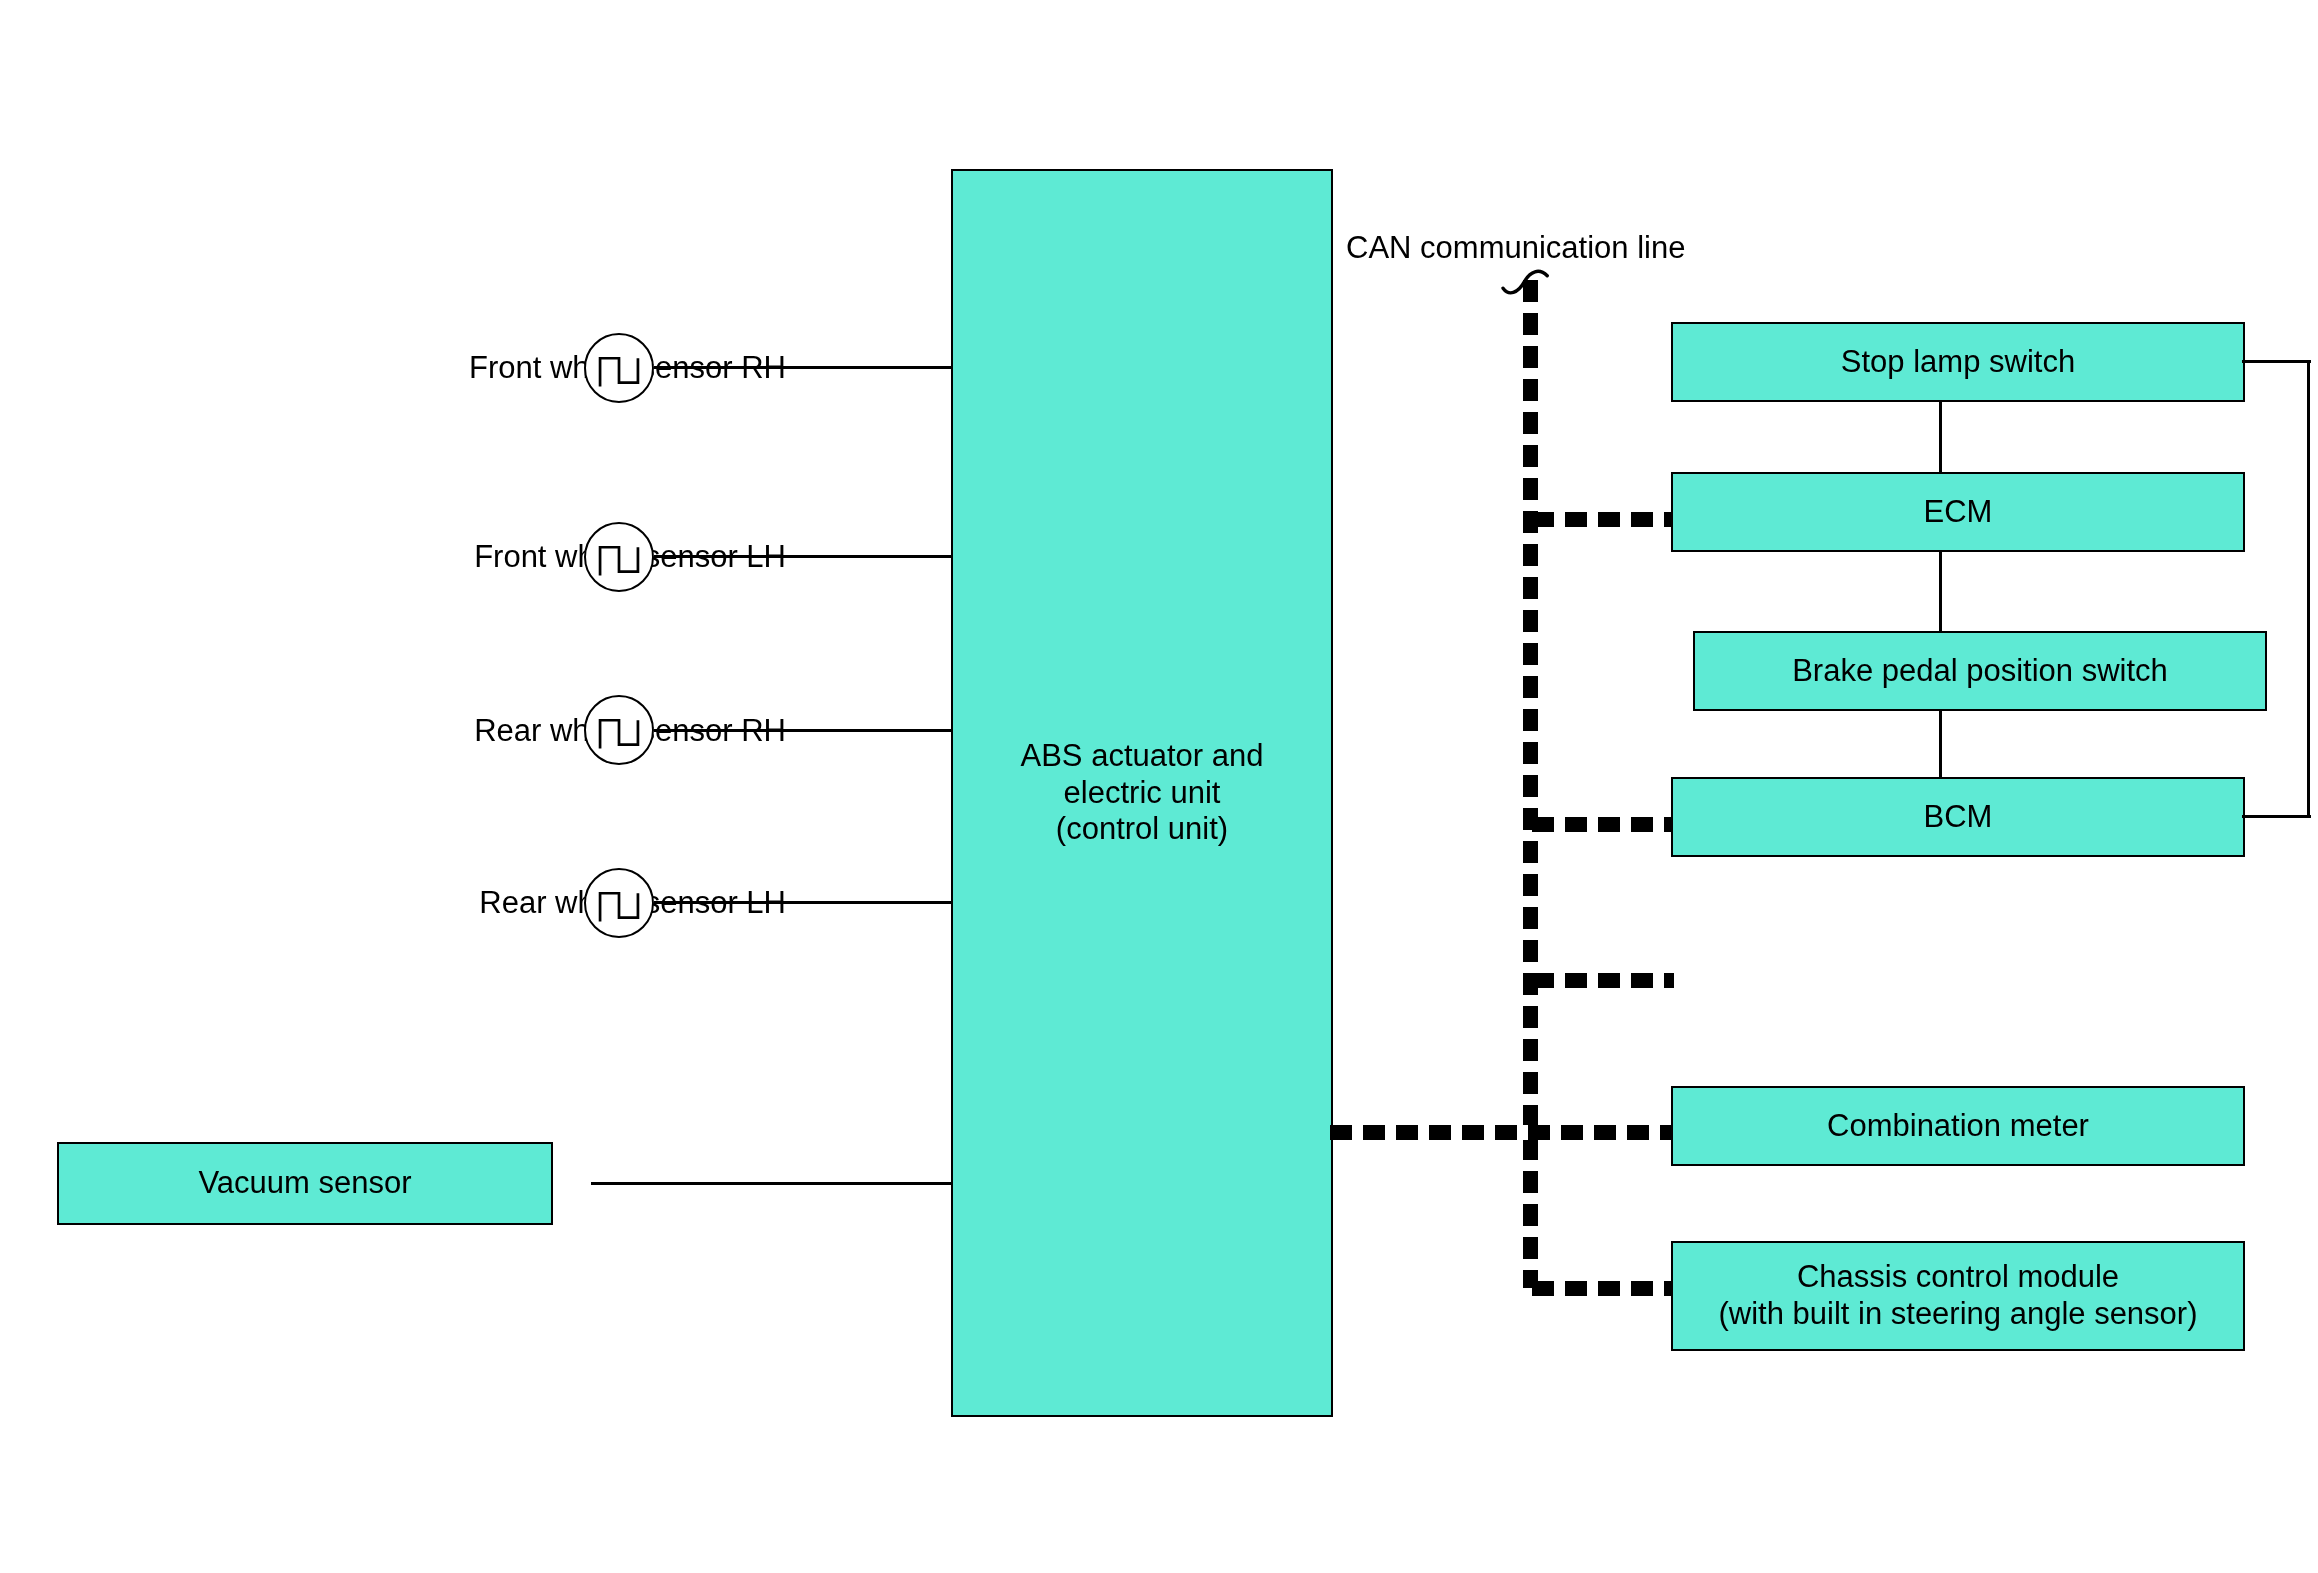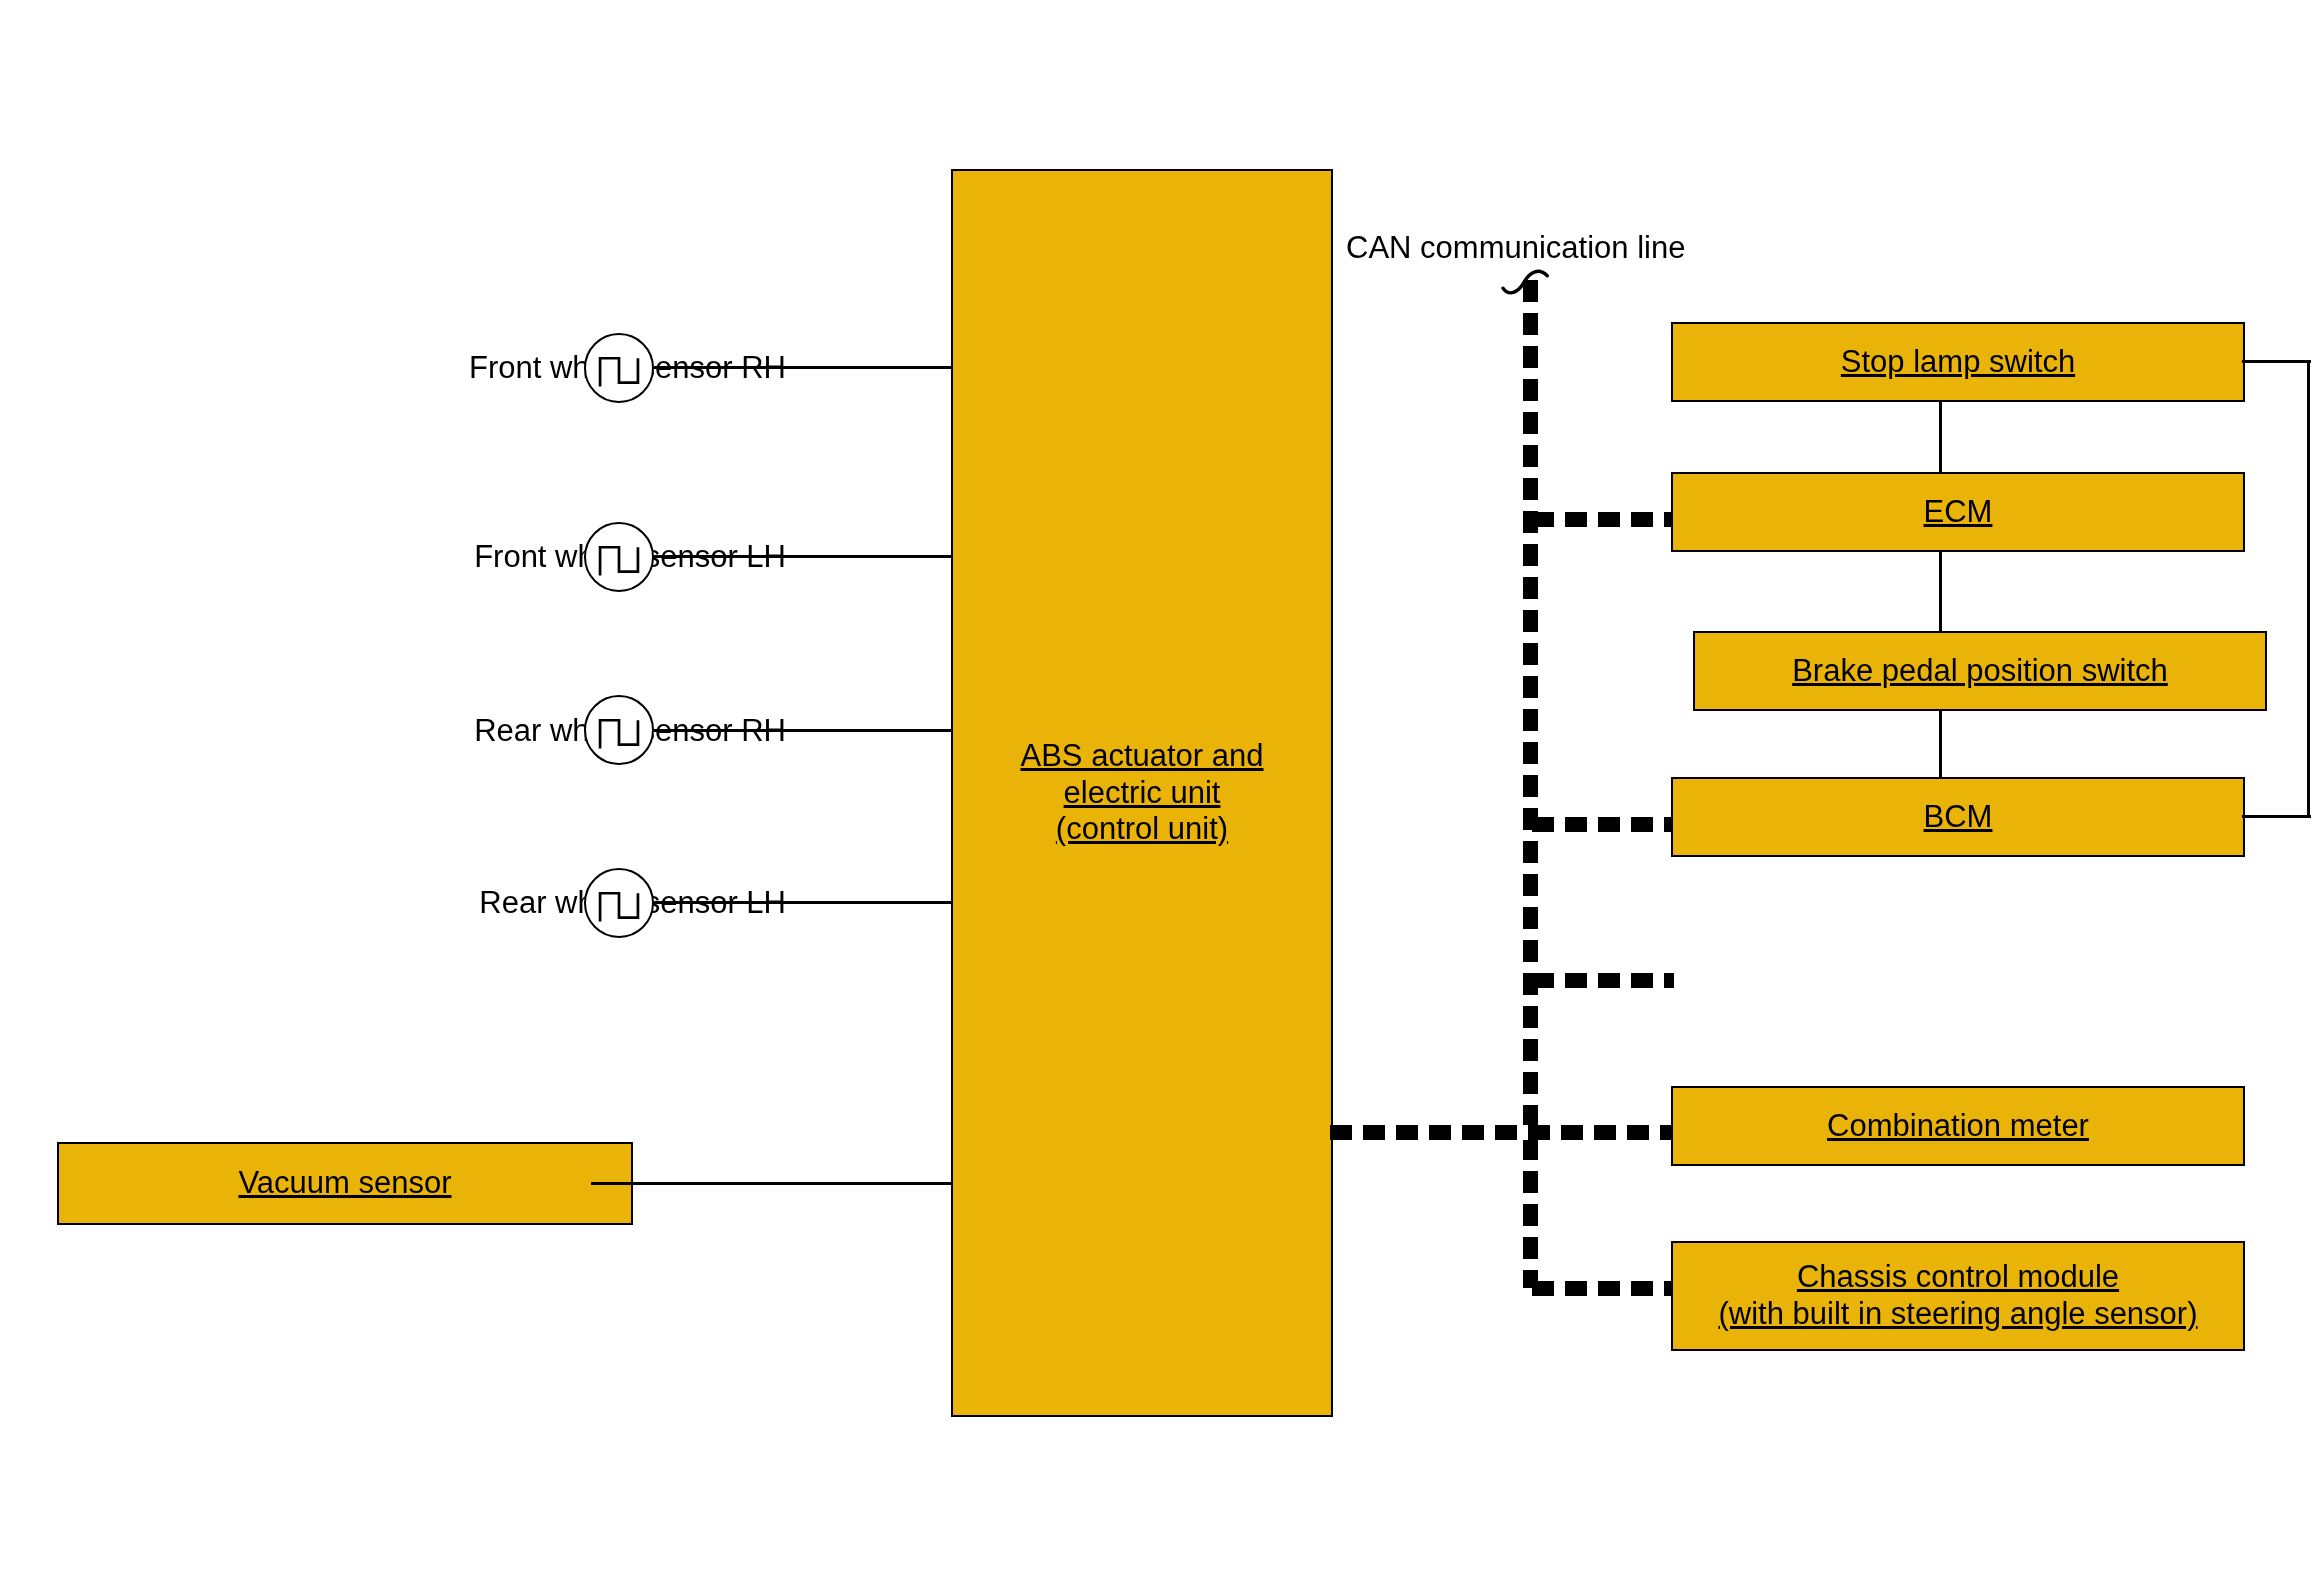--- a/index.html
+++ b/index.html
@@ -16,28 +16,27 @@
     font-family: "Liberation Sans", sans-serif;
     color: #000000;
     overflow: hidden;
   }
 
   
   .box {
     position: absolute;
     box-sizing: border-box;
     border: 2.9px solid #000000;
-    background: #eab308;
+    background: #5eead4;
     display: flex;
     align-items: center;
     justify-content: center;
     text-align: center;
     line-height: 1.18;
     white-space: pre-line;
-    text-decoration: underline;
   }
   .wire {
     position: absolute;
     background: #000000;
   }
   .label {
     position: absolute;
     white-space: pre;
   }
 
@@ -121,21 +120,21 @@
   <div class="wire" style="left:654px; top:729px; width:298px; height:2.9px;"></div>
 
   <div class="label t-sensor" style="right:1533px; top:885px; text-align:right;">Rear wheel sensor LH</div>
   <div class="sensor-sym" style="left:584px; top:868px;">
     <svg viewBox="0 0 122 122" preserveAspectRatio="none">
       <polyline points="26,95 26,43 61,43 61,88 96,88 96,43" fill="none" stroke="#000" stroke-width="5"></polyline>
     </svg>
   </div>
   <div class="wire" style="left:654px; top:901px; width:298px; height:2.9px;"></div>
 
-  <div class="box t-box" style="left:57px; top:1142px; width:576px; height:83px;">Vacuum sensor</div>
+  <div class="box t-box" style="left:57px; top:1142px; width:496px; height:83px;">Vacuum sensor</div>
   <div class="wire" style="left:591px; top:1182px; width:361px; height:2.9px;"></div>
 
   <div class="box t-abs" style="left:951px; top:169px; width:382px; height:1248px;">ABS actuator and
 electric unit
 (control unit)</div>
 
   <div class="label t-can" style="left:1346px; top:230px;">CAN communication line</div>
 
   <div class="can-squiggle" style="left:1498px; top:261px; width:69px; height:34px;">
     <svg width="69" height="34" viewBox="0 0 120 60">

